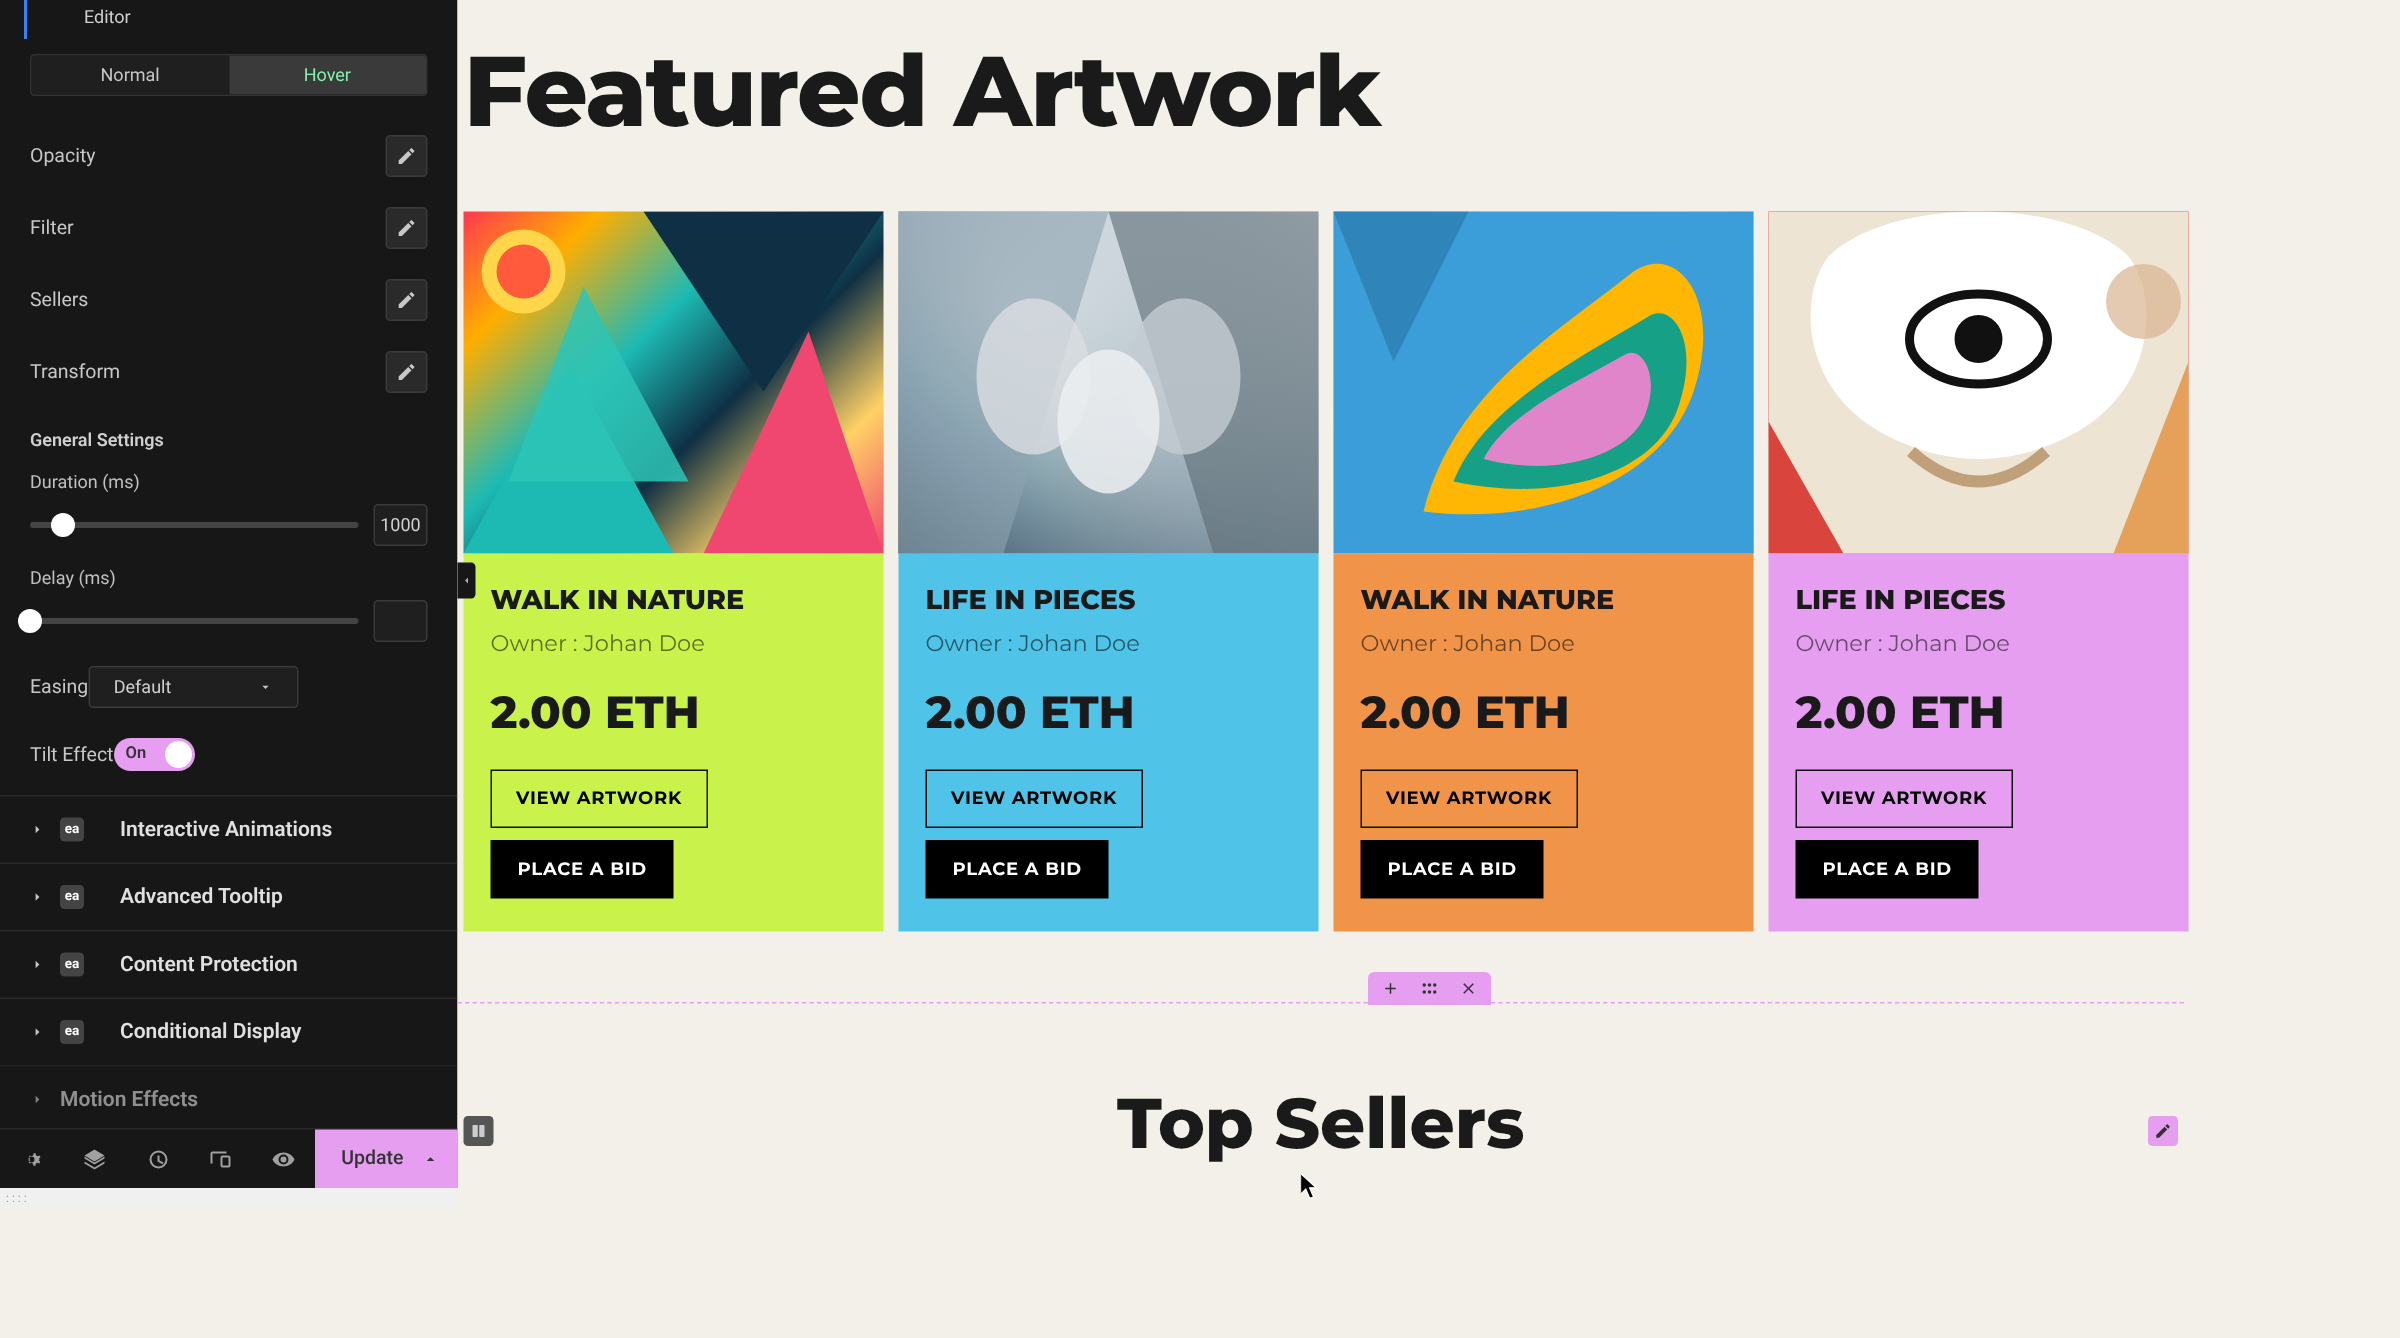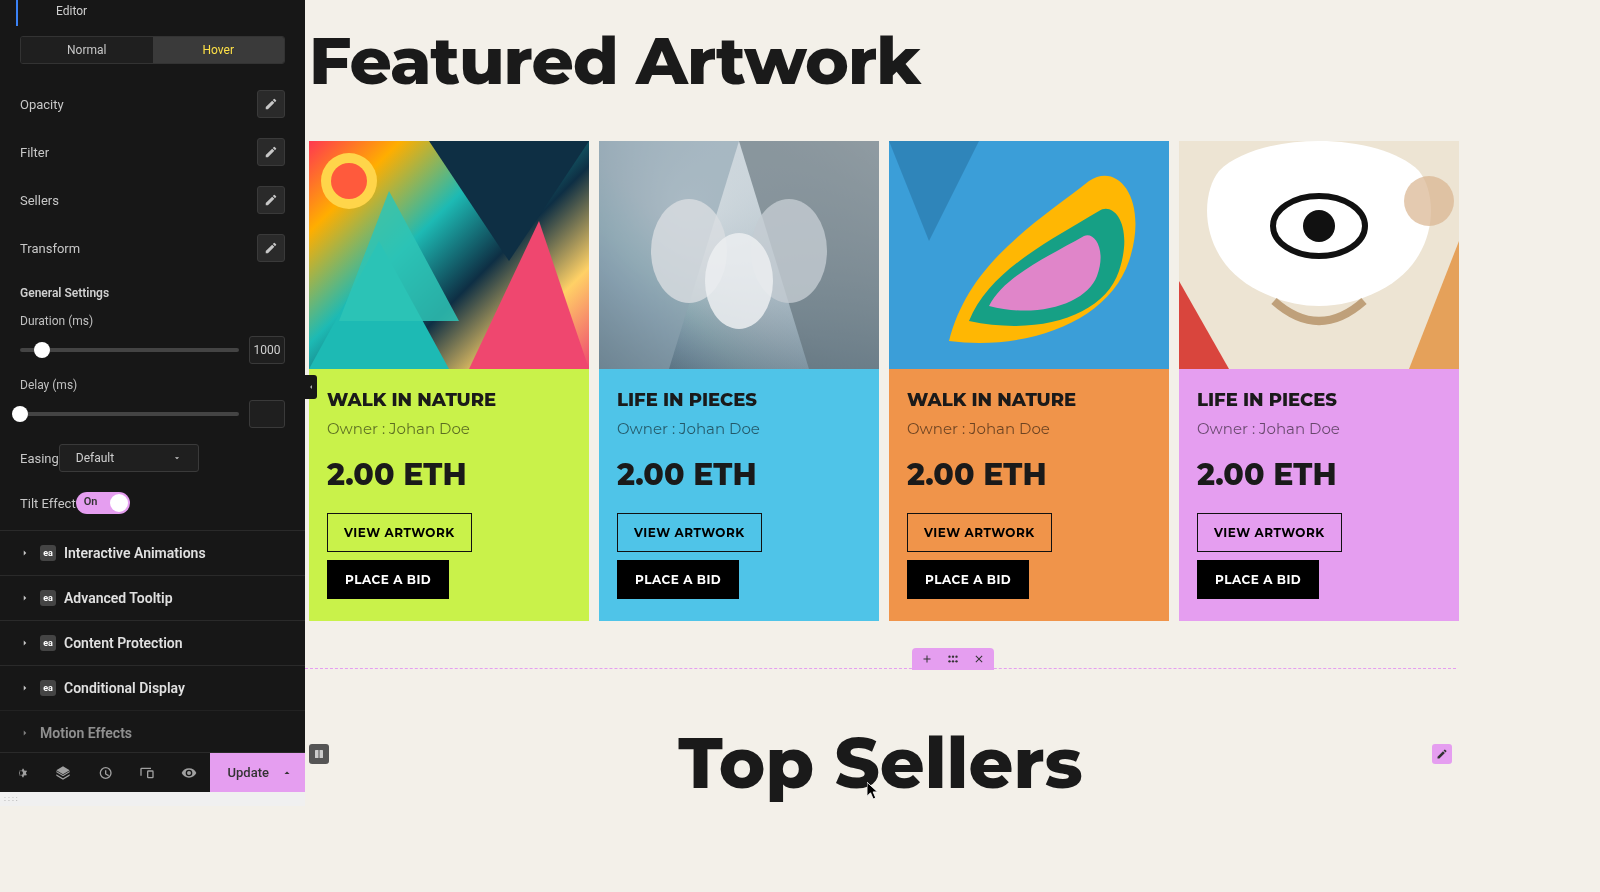--- a/index.html
+++ b/index.html
@@ -4,21 +4,21 @@
 <style>
 * { box-sizing: border-box; margin: 0; padding: 0; }
 body { font-family: -apple-system, BlinkMacSystemFont, "Segoe UI", Roboto, sans-serif; background: #f3f0e9; overflow: hidden; width: 1600px; height: 892px; position: relative; }
 
 
 .sidebar { position: absolute; left: 0; top: 0; width: 305px; height: 792px; background: #171717; color: #c7c7c7; font-size: 13px; overflow: hidden; }
 .sidebar-top { padding: 0 0 4px 0; }
 .partial-row { color: #d0d0d0; font-size: 12px; padding: 4px 18px 8px 38px; border-left: 2px solid #3b82f6; margin-left: 16px; }
 .tab-switch { display: flex; margin: 10px 20px 12px 20px; border: 1px solid #333; border-radius: 3px; overflow: hidden; height: 28px; }
 .tab-switch .tab-btn { flex: 1; display: flex; align-items: center; justify-content: center; font-size: 12px; color: #c7c7c7; background: #1f1f1f; cursor: pointer; }
-.tab-switch .tab-btn.active { background: #3a3a3a; color: #fde047; }
+.tab-switch .tab-btn.active { background: #3a3a3a; color: #86efac; }
 
 .prop-row { display: flex; align-items: center; justify-content: space-between; padding: 10px 20px; }
 .prop-row .label { font-size: 13px; color: #c7c7c7; }
 .edit-btn { width: 28px; height: 28px; background: #2a2a2a; border: 1px solid #3a3a3a; border-radius: 3px; display: flex; align-items: center; justify-content: center; cursor: pointer; }
 .edit-btn svg { width: 14px; height: 14px; fill: #c7c7c7; }
 
 .section-label { font-size: 12px; font-weight: 600; color: #d0d0d0; padding: 14px 20px 6px 20px; }
 .small-label { font-size: 12px; color: #c0c0c0; padding: 8px 20px 0 20px; }
 
 .slider-row { display: flex; align-items: center; gap: 10px; padding: 8px 20px 6px 20px; }
@@ -30,21 +30,21 @@
 .select-ctl { width: 140px; height: 28px; background: #1f1f1f; border: 1px solid #3a3a3a; border-radius: 3px; display: flex; align-items: center; justify-content: space-between; padding: 0 16px; color: #d0d0d0; font-size: 12px; cursor: pointer; }
 .select-ctl svg { width: 10px; height: 10px; fill: #c7c7c7; }
 
 .toggle-row { display: flex; align-items: center; padding: 10px 20px 16px 20px; }
 .toggle { position: relative; width: 54px; height: 22px; background: #e59ef0; border-radius: 11px; cursor: pointer; }
 .toggle-knob { position: absolute; width: 18px; height: 18px; background: #fff; border-radius: 50%; top: 2px; right: 2px; }
 .toggle-label { position: absolute; left: 8px; top: 3px; font-size: 11px; color: #333; font-weight: 600; }
 
 .accordion-item { display: flex; align-items: center; padding: 14px 20px; border-top: 1px solid #2a2a2a; font-size: 14px; font-weight: 600; color: #e0e0e0; cursor: pointer; }
 .accordion-item svg.caret { width: 10px; height: 10px; fill: #c7c7c7; margin-right: 10px; }
-.accordion-item .ea-icon { width: 16px; height: 16px; background: #444; border-radius: 3px; margin-right: 8px; display: flex; align-items: center; justify-content: center; font-size: 9px; color: #fff; font-weight: 700; }
+.accordion-item .ea-icon { width: 16px; height: 16px; background: #444; border-radius: 3px; margin-right: 24px; display: flex; align-items: center; justify-content: center; font-size: 9px; color: #fff; font-weight: 700; }
 
 
 .collapse-handle { position: absolute; left: 305px; top: 375px; width: 12px; height: 24px; background: #171717; border-radius: 0 3px 3px 0; display: flex; align-items: center; justify-content: center; cursor: pointer; z-index: 10; }
 .collapse-handle svg { width: 8px; height: 8px; fill: #aaa; }
 
 
 .bottom-bar { position: absolute; left: 0; bottom: 100px; width: 305px; height: 40px; background: #171717; border-top: 1px solid #2a2a2a; display: flex; align-items: center; }
 .bottom-icons { display: flex; flex: 1; }
 .bottom-icons .bicon { flex: 1; height: 40px; display: flex; align-items: center; justify-content: center; cursor: pointer; }
 .bottom-icons .bicon svg { width: 16px; height: 16px; fill: #a0a0a0; }
@@ -71,21 +71,21 @@
 
 .c1 .card-body { background: #c9f24a; }
 .c2 .card-body { background: #4fc4e8; }
 .c3 .card-body { background: #f0944a; }
 .c4 .card-body { background: #e59ef0; }
 
 
 .section-pill { position: absolute; top: 648px; left: 50%; transform: translateX(-50%); background: #e59ef0; border-radius: 4px 4px 0 0; height: 22px; display: flex; align-items: center; padding: 0 8px; gap: 12px; z-index: 5; }
 .section-pill .picon { width: 14px; height: 14px; display: flex; align-items: center; justify-content: center; cursor: pointer; color: #333; }
 .section-border { position: absolute; top: 668px; left: 0; right: 144px; height: 2px; border-top: 1px dashed #e59ef0; }
-.top-sellers { position: absolute; top: 720px; left: 0; right: 144px; text-align: center; font-family: Montserrat, sans-serif; font-size: 70px; font-weight: 800; color: #1a1a1a; }
+.top-sellers { position: absolute; top: 720px; left: 0; right: 144px; text-align: center; font-family: Montserrat, sans-serif; font-size: 47px; font-weight: 800; color: #1a1a1a; }
 
 .cursor-arrow { position: absolute; top: 782px; left: 562px; width: 14px; height: 18px; z-index: 20; }
 
 .col-handle { position: absolute; top: 744px; left: 4px; width: 20px; height: 20px; background: #555; border-radius: 3px; display: flex; align-items: center; justify-content: center; cursor: pointer; }
 .col-handle svg { width: 12px; height: 12px; fill: #ccc; }
 
 .edit-handle { position: absolute; top: 744px; right: 148px; width: 20px; height: 20px; background: #e59ef0; border-radius: 3px; display: flex; align-items: center; justify-content: center; cursor: pointer; }
 .edit-handle svg { width: 12px; height: 12px; fill: #333; }
 
 

